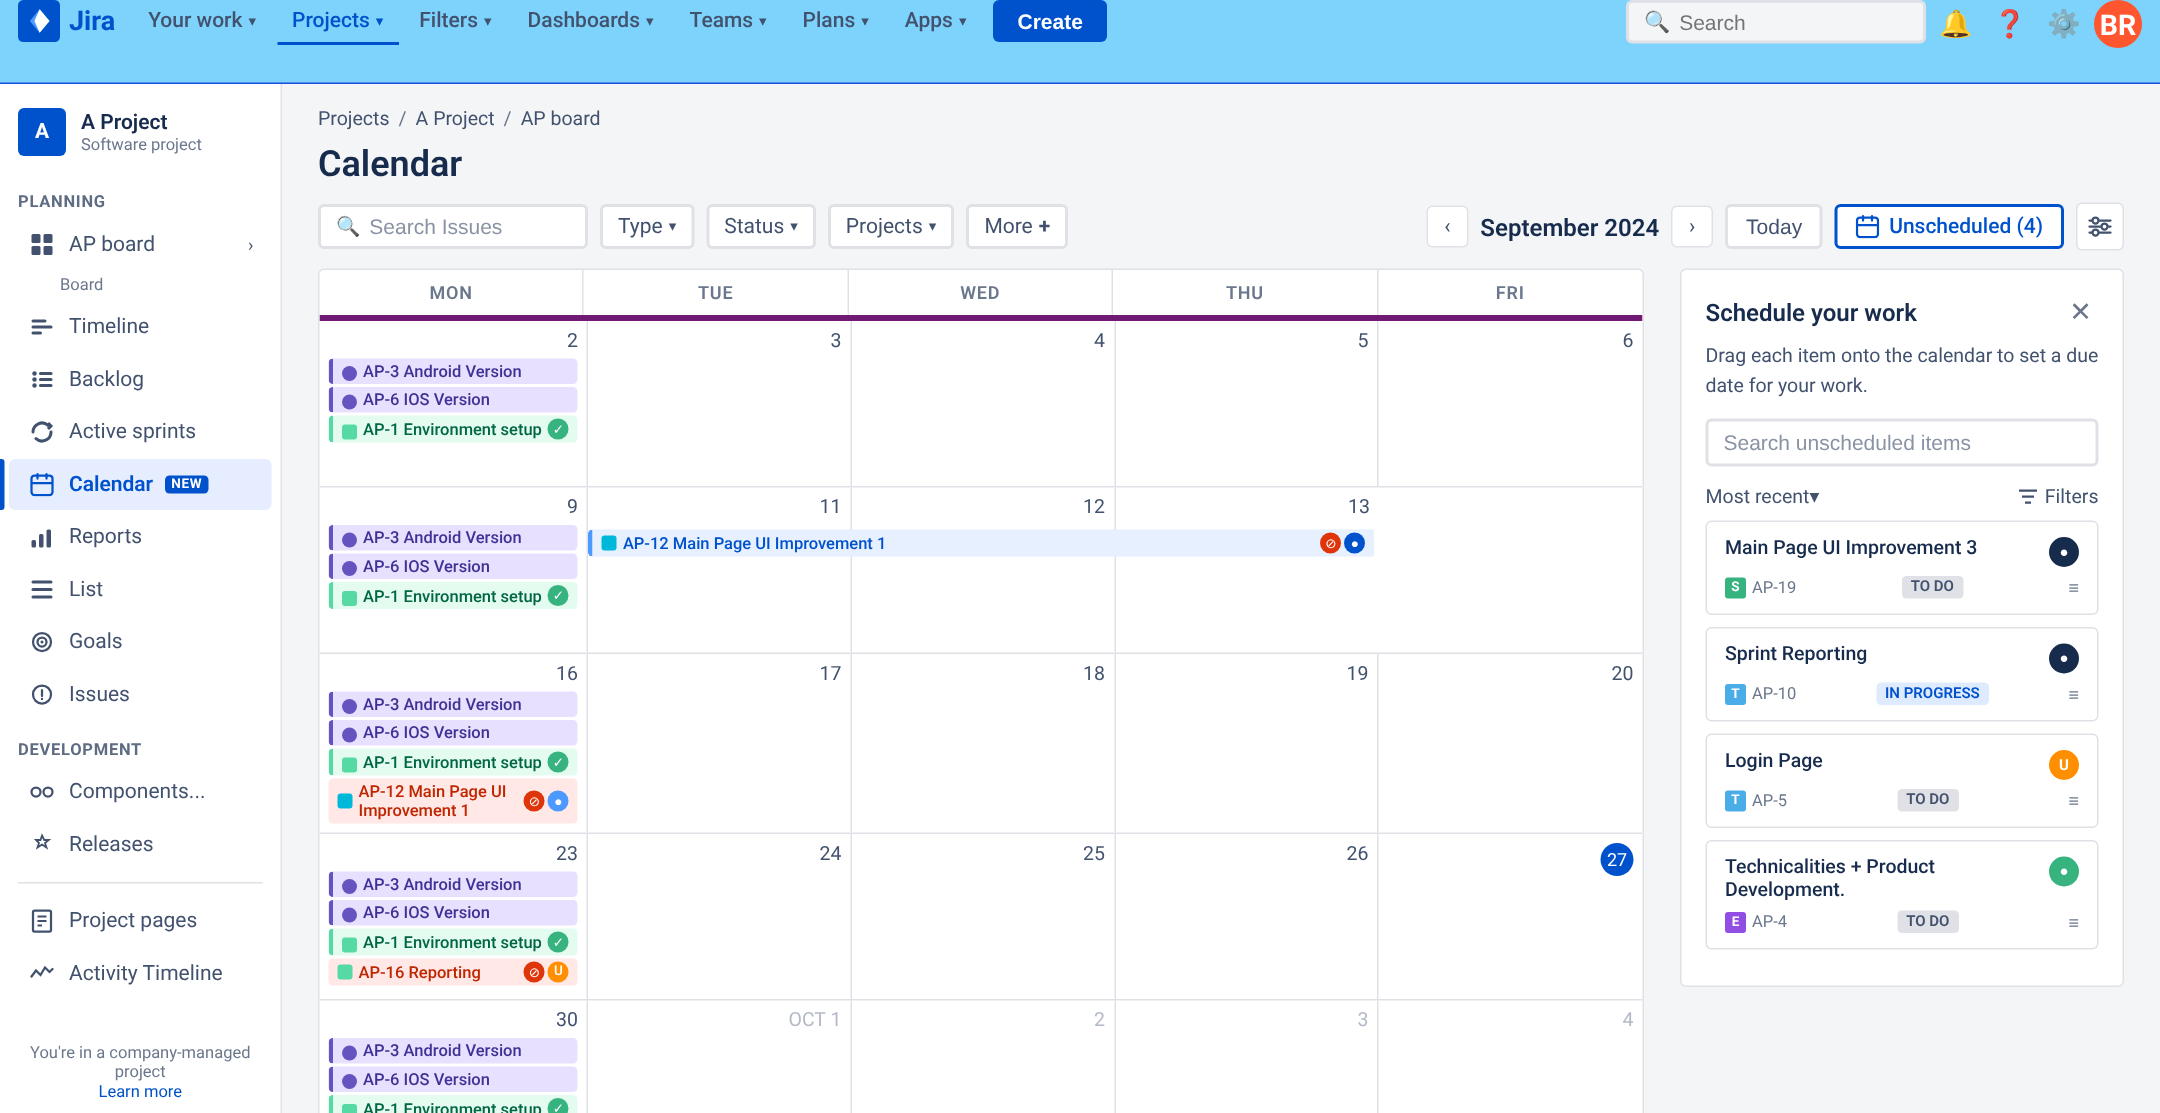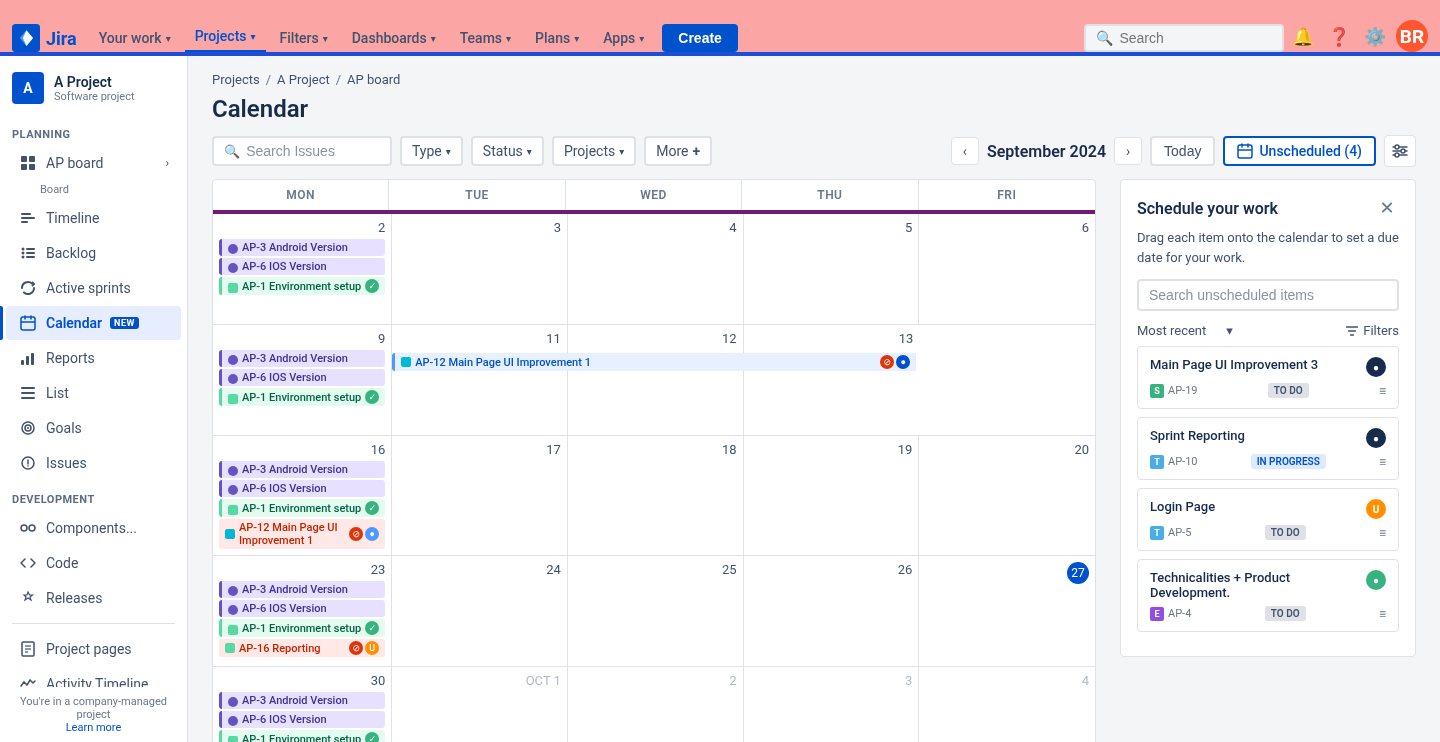--- a/index.html
+++ b/index.html
@@ -1,19 +1,19 @@
 <!DOCTYPE html>
 <html><head>
   <meta charset="utf-8">
   <style>
     * { box-sizing: border-box; margin: 0; padding: 0; }
     body { font-family: -apple-system, BlinkMacSystemFont, 'Segoe UI', Roboto, sans-serif; font-size: 14px; background: #f4f5f7; color: #172b4d; overflow: hidden; }
 
     
-    .top-nav { display: flex; align-items: flex-end; background: #fca5a5; border-bottom: 4px solid #1d4ed8; height: 56px; padding: 0 12px; gap: 4px; position: fixed; top: 0; left: 0; right: 0; z-index: 100; }
+    .top-nav { display: flex; align-items: flex-start; background: #7dd3fc; border-bottom: 1px solid #1d4ed8; height: 56px; padding: 0 12px; gap: 4px; position: fixed; top: 0; left: 0; right: 0; z-index: 100; }
     .top-nav .logo { display: flex; align-items: center; gap: 6px; margin-right: 8px; cursor: pointer; }
     .top-nav .logo svg { width: 28px; height: 28px; }
     .top-nav .nav-item { padding: 6px 10px; border-radius: 4px; cursor: pointer; font-size: 14px; color: #42526e; font-weight: 500; display: flex; align-items: center; gap: 4px; white-space: nowrap; }
     .top-nav .nav-item.active { color: #0052cc; border-bottom: 2px solid #0052cc; border-radius: 0; }
     .top-nav .nav-chevron { font-size: 10px; }
     .top-nav .create-btn { background: #0052cc; color: #fff; border: none; border-radius: 4px; padding: 6px 16px; font-size: 14px; font-weight: 600; cursor: pointer; margin-left: 4px; }
     .top-nav .spacer { flex: 1; }
     .top-nav .search-box { display: flex; align-items: center; background: #f4f5f7; border: 2px solid #dfe1e6; border-radius: 4px; padding: 4px 10px; gap: 6px; width: 200px; cursor: text; }
     .top-nav .search-box input { border: none; background: transparent; outline: none; font-size: 14px; color: #42526e; width: 140px; }
     .top-nav .icon-btn { width: 32px; height: 32px; border-radius: 50%; display: flex; align-items: center; justify-content: center; cursor: pointer; color: #42526e; font-size: 18px; }
@@ -75,21 +75,21 @@
 
     
     .schedule-panel { width: 296px; background: #fff; border: 1px solid #dfe1e6; border-radius: 4px; padding: 16px; margin-left: 12px; flex-shrink: 0; height: fit-content; }
     .schedule-panel-header { display: flex; align-items: center; justify-content: space-between; margin-bottom: 8px; }
     .schedule-panel-title { font-size: 16px; font-weight: 600; color: #172b4d; }
     .close-btn { width: 24px; height: 24px; border: none; background: none; cursor: pointer; color: #6b778c; font-size: 18px; display: flex; align-items: center; justify-content: center; border-radius: 4px; }
     .schedule-desc { font-size: 13px; color: #42526e; margin-bottom: 12px; line-height: 1.5; }
     .schedule-search { width: 100%; padding: 6px 10px; border: 2px solid #dfe1e6; border-radius: 4px; font-size: 14px; outline: none; color: #172b4d; margin-bottom: 12px; }
     .schedule-search::placeholder { color: #8993a4; }
     .schedule-sort { display: flex; align-items: center; justify-content: space-between; margin-bottom: 8px; }
-    .sort-btn { display: flex; align-items: center; gap: 20px; font-size: 13px; color: #42526e; cursor: pointer; }
+    .sort-btn { display: flex; align-items: center; gap: 0; font-size: 13px; color: #42526e; cursor: pointer; }
     .filters-btn { display: flex; align-items: center; gap: 4px; font-size: 13px; color: #42526e; cursor: pointer; }
     .schedule-item { border: 1px solid #dfe1e6; border-radius: 4px; padding: 10px 12px; margin-bottom: 8px; cursor: grab; }
     .schedule-item-header { display: flex; align-items: flex-start; justify-content: space-between; margin-bottom: 6px; }
     .schedule-item-title { font-size: 13px; font-weight: 500; color: #172b4d; flex: 1; }
     .schedule-item-avatar { width: 20px; height: 20px; border-radius: 50%; display: flex; align-items: center; justify-content: center; font-size: 10px; font-weight: 700; color: #fff; flex-shrink: 0; margin-left: 6px; }
     .schedule-item-footer { display: flex; align-items: center; justify-content: space-between; }
     .schedule-item-id { display: flex; align-items: center; gap: 4px; font-size: 11px; color: #6b778c; }
     .schedule-item-id .task-icon { width: 14px; height: 14px; border-radius: 2px; display: flex; align-items: center; justify-content: center; font-size: 9px; color: #fff; font-weight: 700; flex-shrink: 0; }
     .task-icon.task { background: #4bade8; }
     .task-icon.story { background: #36b37e; }
@@ -284,29 +284,20 @@
     <div class="sidebar-item">
       <div class="item-icon">
         <svg width="16" height="16" viewBox="0 0 16 16" fill="none">
             <circle cx="4" cy="8" r="3" stroke="#42526e" stroke-width="1.5" fill="none"></circle>
             <circle cx="12" cy="8" r="3" stroke="#42526e" stroke-width="1.5" fill="none"></circle>
           </svg>
       </div>
       <span>Components...</span>
     </div>
 
-    <div class="sidebar-item">
-      <div class="item-icon">
-        <svg width="16" height="16" viewBox="0 0 16 16" fill="none">
-            <polyline points="5,4 1,8 5,12" stroke="#42526e" stroke-width="1.5" fill="none" stroke-linecap="round"></polyline>
-            <polyline points="11,4 15,8 11,12" stroke="#42526e" stroke-width="1.5" fill="none" stroke-linecap="round"></polyline>
-          </svg>
-      </div>
-      <span>Code</span>
-    </div>
 
     <div class="sidebar-item">
       <div class="item-icon">
         <svg width="16" height="16" viewBox="0 0 16 16" fill="none">
             <path d="M8 2l1.5 3h3l-2.5 2 1 3-3-2-3 2 1-3L4 5h3z" fill="none" stroke="#42526e" stroke-width="1.2"></path>
           </svg>
       </div>
       <span>Releases</span>
     </div>
 

